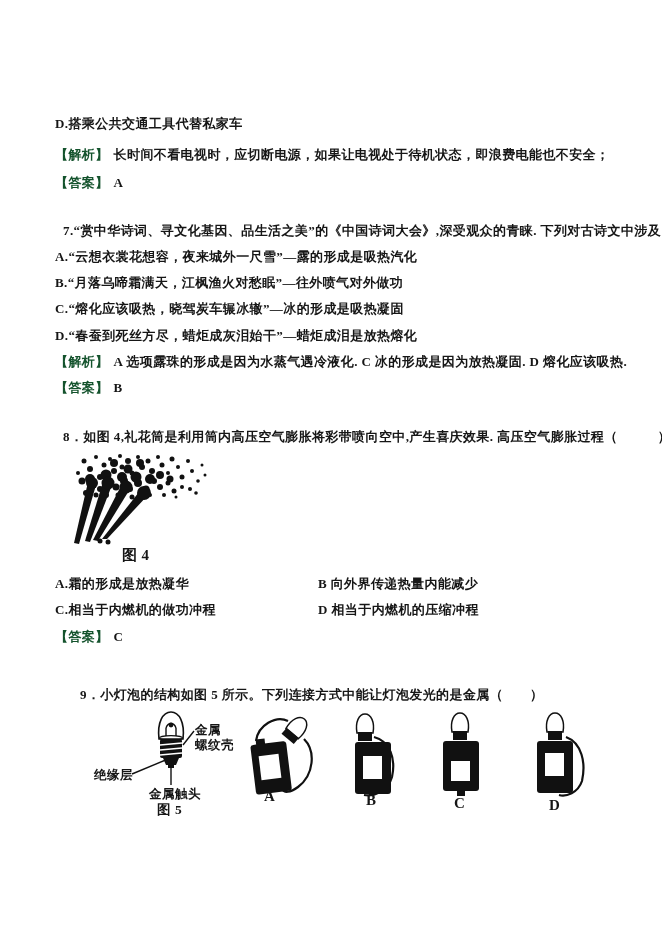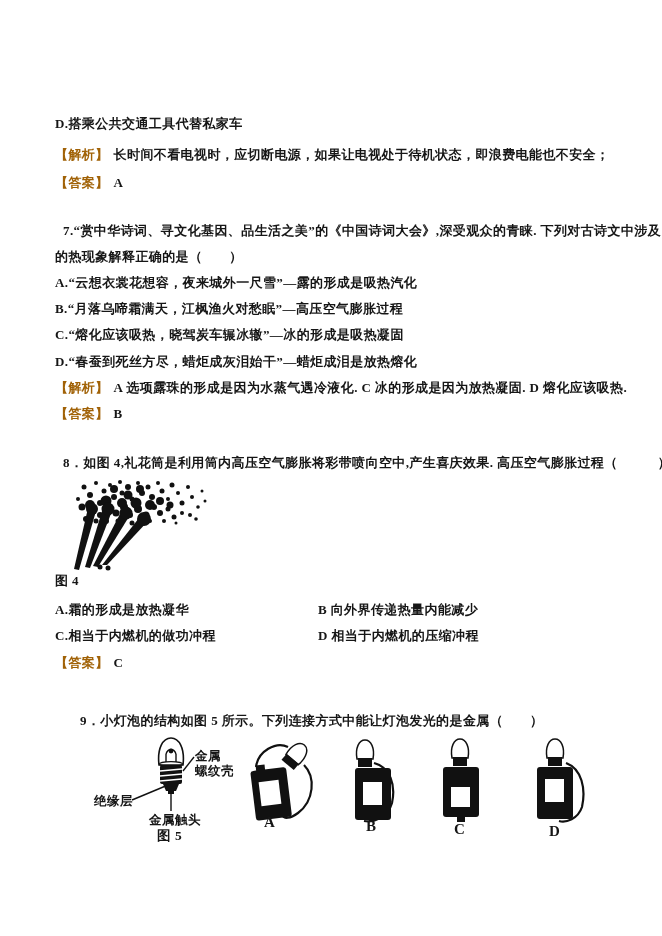--- a/index.html
+++ b/index.html
@@ -8,45 +8,44 @@
     font-family:"Liberation Serif","DejaVu Serif",serif;
     color:#161616;font-weight:600;font-size:13px;letter-spacing:0.4px;
     padding:117px 0 0 55px;box-sizing:border-box;overflow:hidden;
   }
   .line{height:14px;line-height:14px;white-space:nowrap;}
   .mt12{margin-top:12px}.mt13{margin-top:13px}.mt14{margin-top:14px}
   .mt15{margin-top:15px}.mt17{margin-top:17px}.mt34{margin-top:34px}
   .mt35{margin-top:35px}.mt36{margin-top:44px}
   .stem{margin-left:8px}
   .q9stem{margin-left:25px}
-  .tag{color:#a16207;font-weight:700;margin-right:5px}
+  .tag{color:#14532d;font-weight:700;margin-right:5px}
   .row{position:relative}
   .c2{position:absolute;left:263px;top:0;white-space:nowrap}
   .fig4{margin-top:7px}
   .fig4 svg{display:block;margin-left:15px}
-  .figcap{height:16px;line-height:16px;font-weight:700;font-size:13px}
+  .figcap{height:16px;line-height:16px;font-weight:700;margin-left:67px;font-size:15px}
   .fig5{margin-top:7px}
   .fig5 svg{display:block;margin-left:33px}
   .fig5 text{font-family:"Liberation Serif","DejaVu Serif",serif;font-weight:600;font-size:12.5px;fill:#161616;letter-spacing:0.5px}
   .fig5 text.cap{font-weight:700;font-size:13.5px}
   .fig5 text.letter{font-weight:700;font-size:15px;letter-spacing:0}
 </style>
 </head>
 <body>
 
 <div class="page">
 
   <div class="line">D.搭乘公共交通工具代替私家车</div>
   <div class="line mt17"><span class="tag">【解析】</span><span>长时间不看电视时，应切断电源，如果让电视处于待机状态，即浪费电能也不安全；</span></div>
   <div class="line mt14"><span class="tag">【答案】</span><span>A</span></div>
 
   <div class="line mt34 stem">7.“赏中华诗词、寻文化基因、品生活之美”的《中国诗词大会》,深受观众的青睐. 下列对古诗文中涉及</div>
-  <div class="line mt12">的热现象解释正确的是（　　）</div>
   <div class="line mt12">A.“云想衣裳花想容，夜来城外一尺雪”—露的形成是吸热汽化</div>
-  <div class="line mt12">B.“月落乌啼霜满天，江枫渔火对愁眠”—高压空气膨胀过程</div>
+  <div class="line mt12">B.“月落乌啼霜满天，江枫渔火对愁眠”—往外喷气对外做功</div>
   <div class="line mt12">C.“熔化应该吸热，晓驾炭车辗冰辙”—冰的形成是吸热凝固</div>
   <div class="line mt13">D.“春蚕到死丝方尽，蜡炬成灰泪始干”—蜡炬成泪是放热熔化</div>
   <div class="line mt12"><span class="tag">【解析】</span><span>A 选项露珠的形成是因为水蒸气遇冷液化. C 冰的形成是因为放热凝固. D 熔化应该吸热.</span></div>
   <div class="line mt12"><span class="tag">【答案】</span><span>B</span></div>
 
   <div class="line mt35 stem">8．如图 4,礼花筒是利用筒内高压空气膨胀将彩带喷向空中,产生喜庆效果. 高压空气膨胀过程（　　　）</div>
 
   <div class="fig4">
     <svg width="140" height="96" viewBox="0 0 140 96">
       <g fill="#111">

